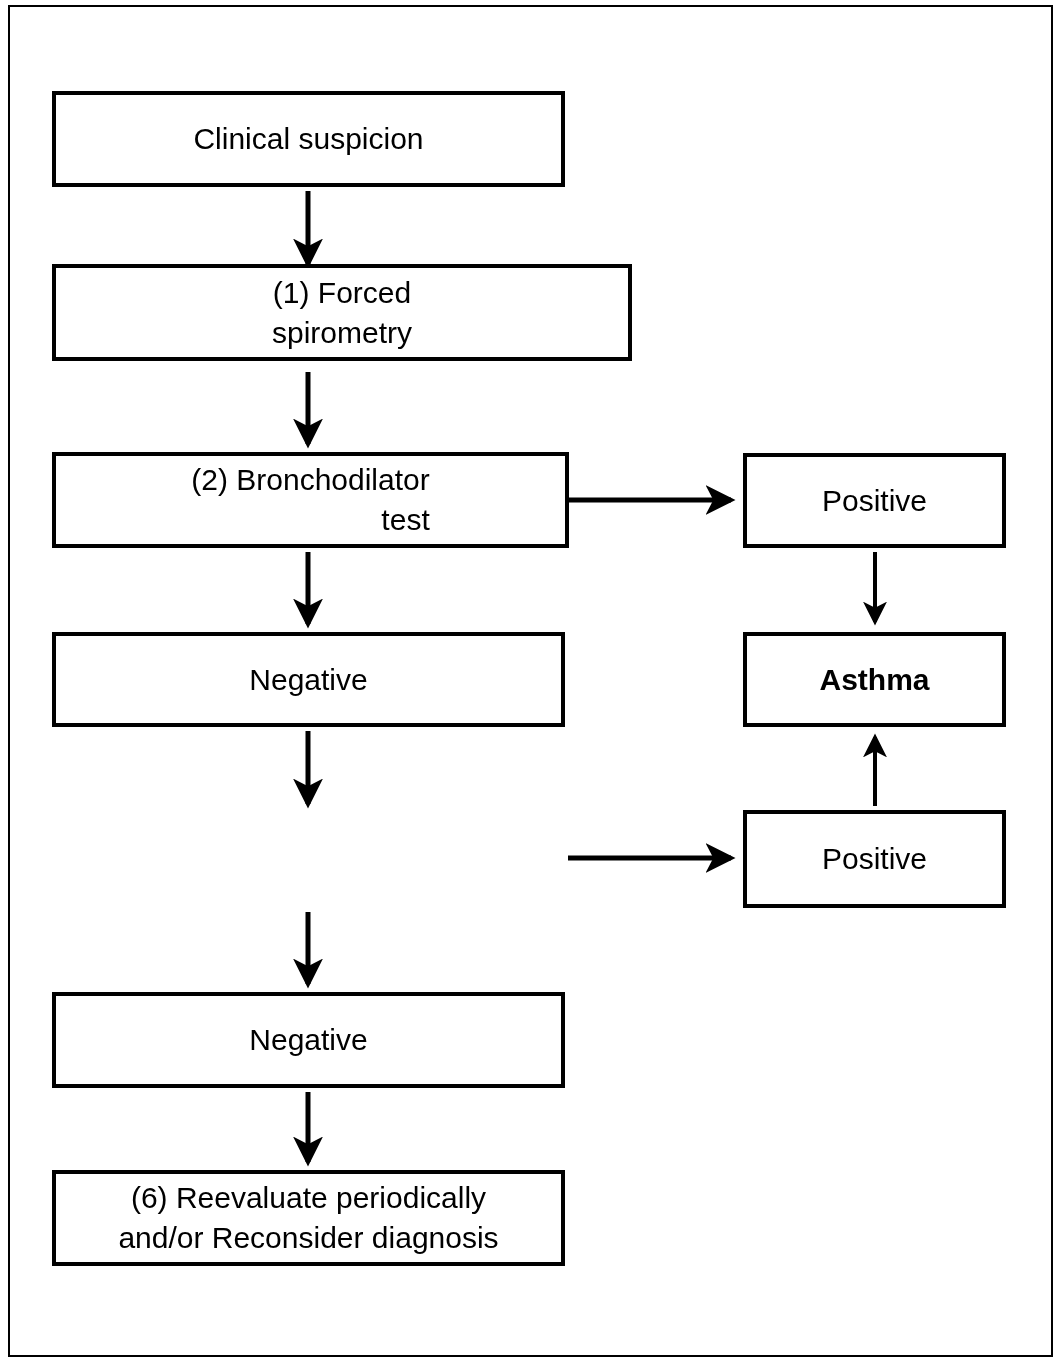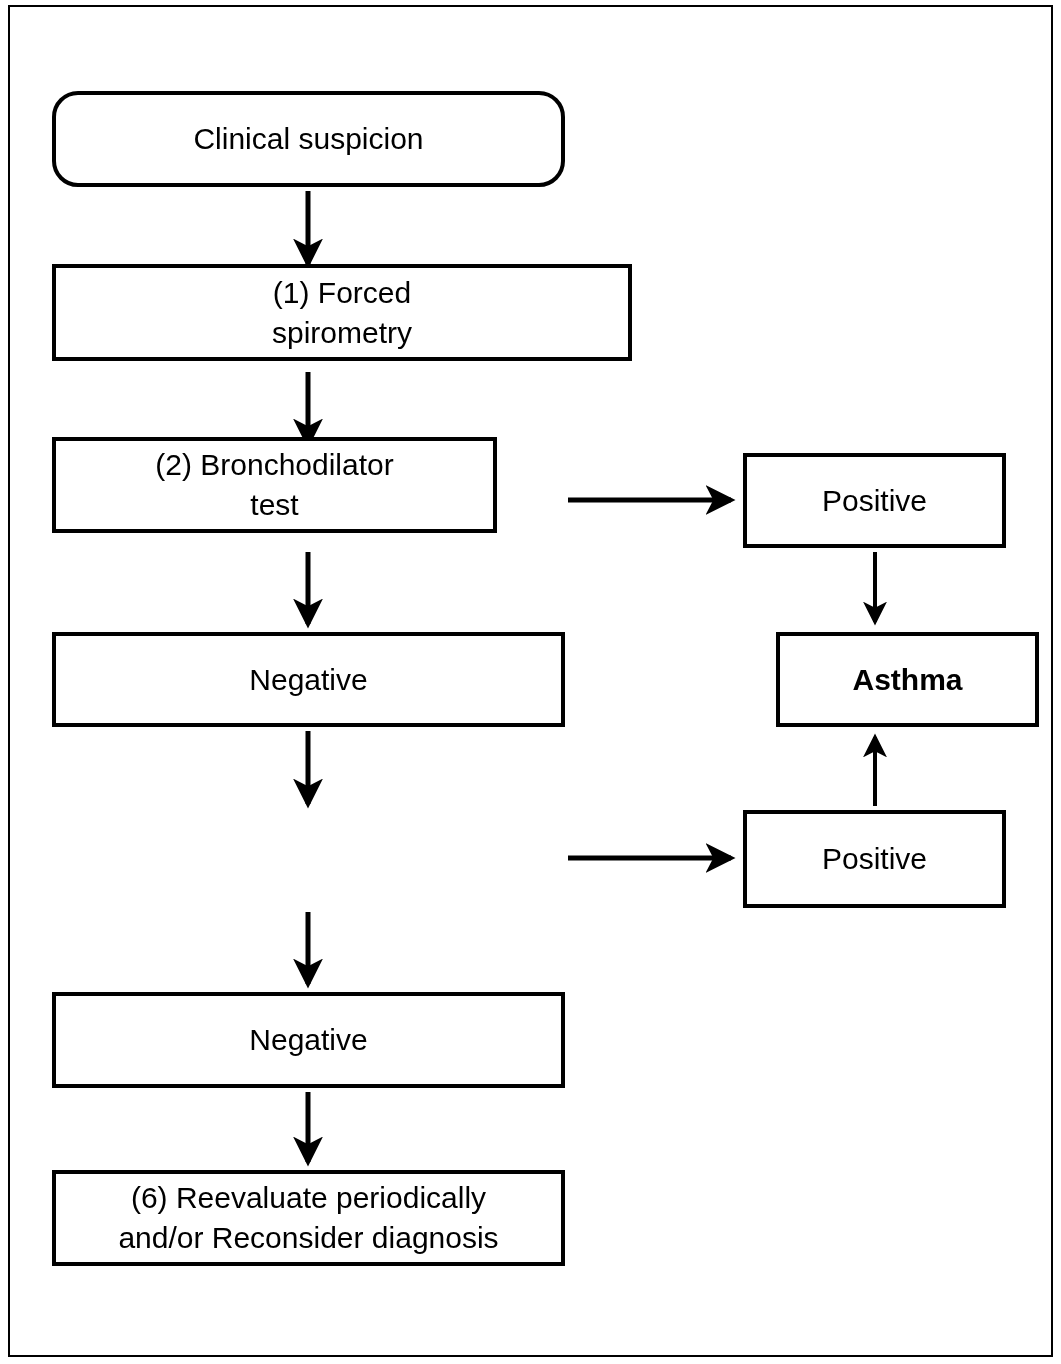--- a/index.html
+++ b/index.html
@@ -32,26 +32,26 @@
     display: flex;
     align-items: center;
     justify-content: center;
     text-align: center;
     font-size: 30px;
     line-height: 1.32;
     color: #000000;
     white-space: pre-line;
     z-index: 2;
   }
-  .node.bold { font-weight: bold; margin-left: 33px; }
+  .node.bold { font-weight: bold; }
 
   
-  .n-clinical   { left: 52px;  top: 91px;   width: 513px; height: 96px; border-radius: 26px; }
+  .n-clinical   { left: 52px;  top: 91px;   width: 513px; height: 96px; }
   .n-spirometry { left: 52px;  top: 264px;  width: 580px; height: 97px; }
-  .n-broncho    { left: 52px;  top: 437px;  width: 445px; height: 96px; }
+  .n-broncho    { left: 52px;  top: 452px;  width: 517px; height: 96px; text-align: right; }
   .n-negative1  { left: 52px;  top: 632px;  width: 513px; height: 95px; }
   .n-hyper      { left: 52px;  top: 812px;  width: 513px; height: 96px; }
   .n-negative2  { left: 52px;  top: 992px;  width: 513px; height: 96px; }
   .n-reevaluate { left: 52px;  top: 1170px; width: 513px; height: 96px; }
 
   
   .n-positive1  { left: 743px; top: 453px;  width: 263px; height: 95px; }
   .n-asthma     { left: 743px; top: 632px;  width: 263px; height: 95px; }
   .n-positive2  { left: 743px; top: 810px;  width: 263px; height: 98px; }
 

